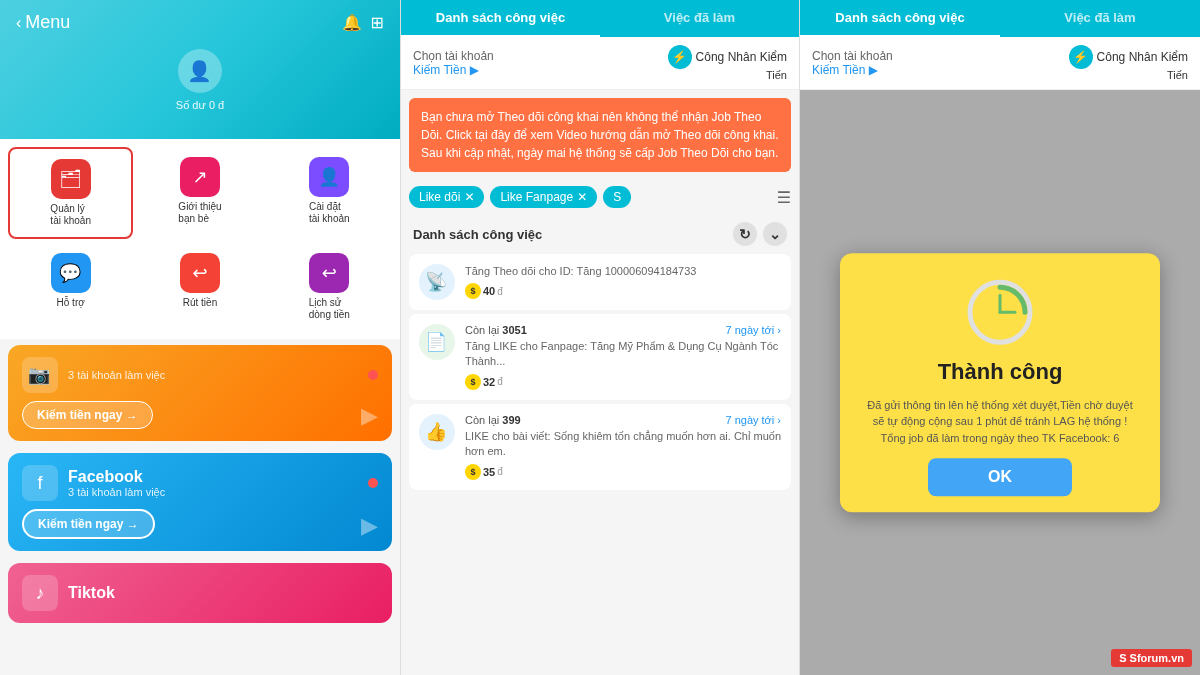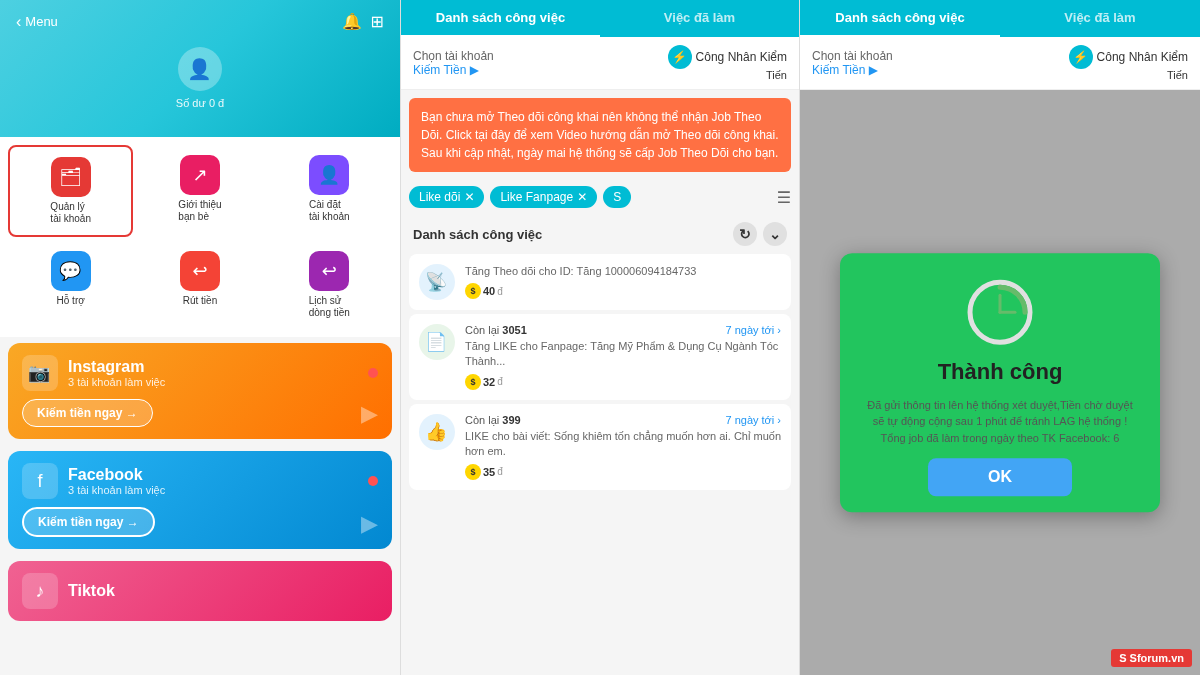--- a/index.html
+++ b/index.html
@@ -31,21 +31,21 @@
 
     .menu-bar {
       display: flex;
       justify-content: space-between;
       align-items: center;
       margin-bottom: 8px;
     }
 
     .menu-btn {
       color: white;
-      font-size: 13px;
+      font-size: 18px;
       display: flex;
       align-items: center;
       gap: 4px;
     }
 
     .menu-btn::before {
       content: '‹';
       font-size: 16px;
     }
 
@@ -470,21 +470,21 @@
     .overlay-bg {
       flex: 1;
       background: rgba(0,0,0,0.3);
       display: flex;
       align-items: center;
       justify-content: center;
       position: relative;
     }
 
     .success-dialog {
-      background: #22c55e;
+      background: #fde047;
       border-radius: 12px;
       padding: 24px 20px 16px;
       width: 320px;
       display: flex;
       flex-direction: column;
       align-items: center;
       gap: 12px;
       position: absolute;
       top: 50%;
       left: 50%;
@@ -585,21 +585,20 @@
     <div class="grid-item">
       <div class="grid-icon icon-lichsu">↩</div>
       <div class="grid-label">Lịch sử<br>dòng tiền</div>
     </div>
   </div>
 
   <div class="platform-card instagram">
     <div class="platform-top">
       <div class="platform-logo">📷</div>
       <div class="platform-info">
-        <div class="platform-name">Instagram</div>
         <div class="platform-accounts">3 tài khoản làm việc</div>
       </div>
       <div class="platform-dot"></div>
     </div>
     <div class="platform-bottom">
       <button class="earn-btn">Kiếm tiền ngay →</button>
       <div class="platform-right">▶</div>
     </div>
   </div>
 

